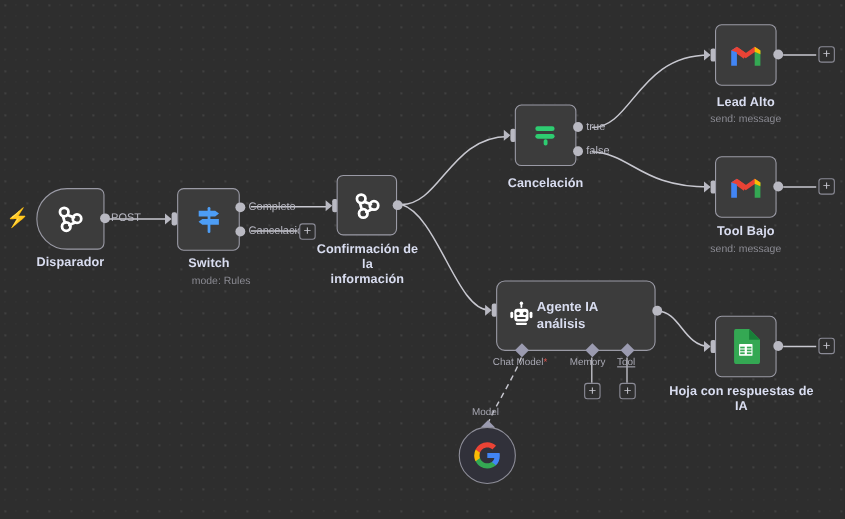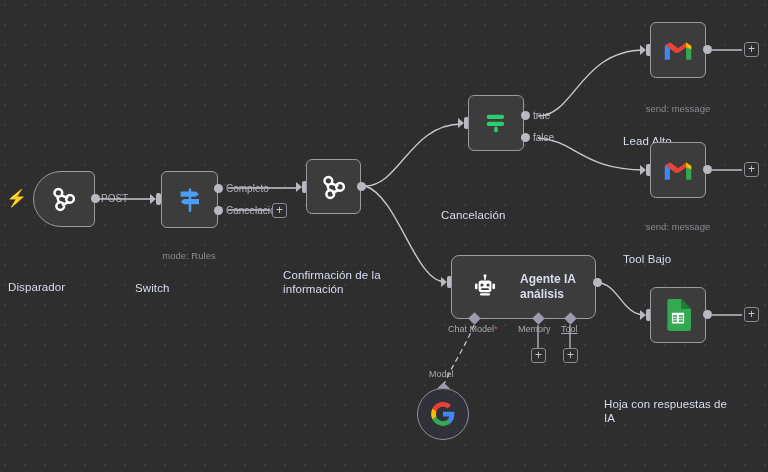--- a/index.html
+++ b/index.html
@@ -33,37 +33,36 @@
     position: absolute;
     background: #3c3c3c;
     border: 1px solid #9a9aa5;
     border-radius: 6px;
     display: flex; align-items: center; justify-content: center;
   }
   .node.trigger {
     border-top-left-radius: 28px;
     border-bottom-left-radius: 28px;
   }
-  .node.agent { justify-content: flex-start; padding-left: 19px; gap: 21px; border-radius: 8px; align-items: center; }
+  .node.agent { justify-content: flex-start; padding-left: 8px; gap: 0; border-radius: 8px; align-items: center; }
   .node.lm {
     border-radius: 50%;
     background: #31313a;
     border: 1px solid #8e8e99;
   }
 
   .label {
     position: absolute;
-    text-align: left;
+    text-align: center;
     color: #d9ddf0;
     font-size: 11.5px;
     line-height: 13.5px;
-    font-weight: 400;
+    font-weight: 700;
     letter-spacing: .1px;
     white-space: pre-line;
-    margin-top: 48px;
   }
   .sublabel {
     position: absolute;
     text-align: center;
     color: #8a8a92;
     font-size: 9.5px;
     line-height: 11px;
     font-weight: 400;
   }
   .agent-title {
@@ -190,21 +189,21 @@
         <path d="M19.2 11.2 h-12 l-2.8 2.1 2.8 2.1 h12 z"></path>
       </g>
     </svg>
   </div>
   <div class="port" style="left:214px; top:184px;"></div>
   <div class="port" style="left:214px; top:206px;"></div>
   <div class="connlabel" style="left:226px; top:183px;">Completo</div>
   <div class="connlabel" style="left:226px; top:205px;">Cancelación</div>
   <div class="plus" style="left:272px; top:203px;">+</div>
   <div class="label" style="left:135px; top:234px; width:110px;">Switch</div>
-  <div class="sublabel" style="left:134px; top:250px; width:110px;">mode: Rules</div>
+  <div class="sublabel" style="left:146px; top:250px; width:110px;">mode: Rules</div>
 
   <div class="arrowhead" style="left:296px; top:182px;"></div>
   <div class="inport" style="left:302px; top:181px; width:5px; height:12px;"></div>
   <div class="node" style="left:306px; top:159px; width:55px; height:55px;">
     <svg width="30" height="30" viewBox="0 0 24 24">
       <g fill="none" stroke="#ffffff" stroke-width="2" stroke-linecap="round">
         <circle cx="7.5" cy="7" r="3.1"></circle>
         <circle cx="16.8" cy="11.8" r="3.1"></circle>
         <circle cx="9" cy="17.6" r="3.1"></circle>
         <path d="M9.9 9.2 L14.6 10.9"></path>

